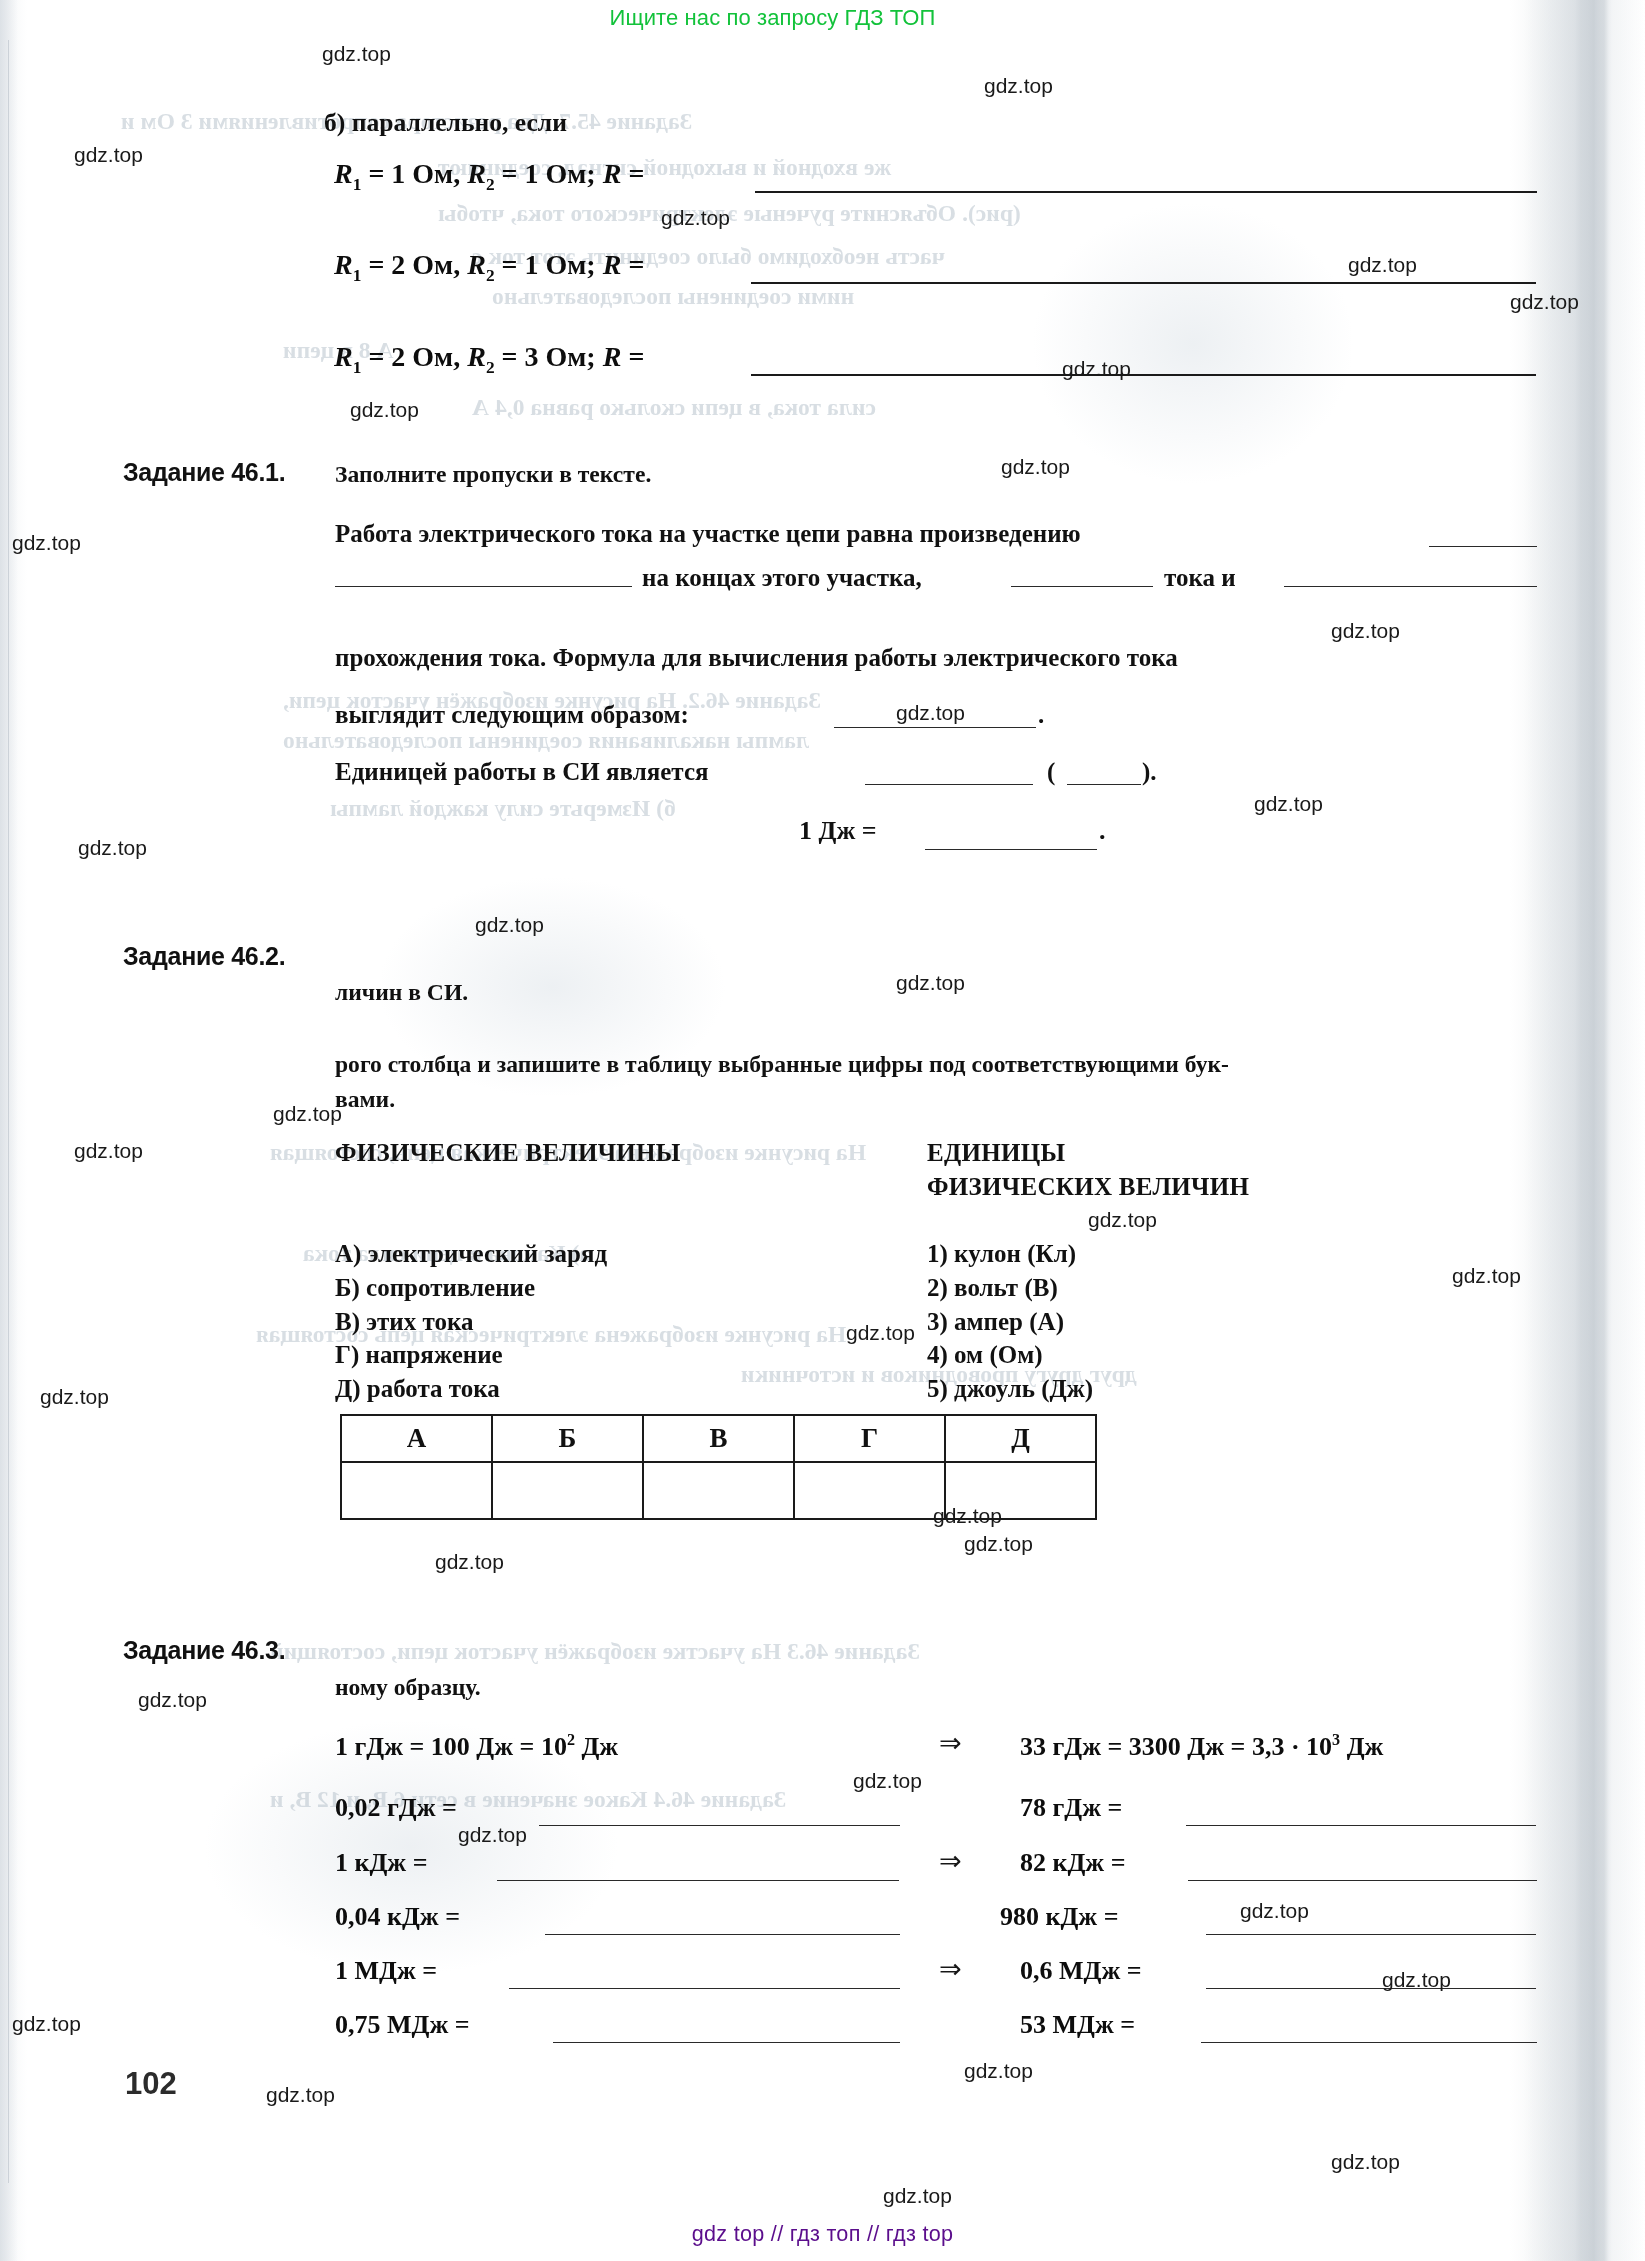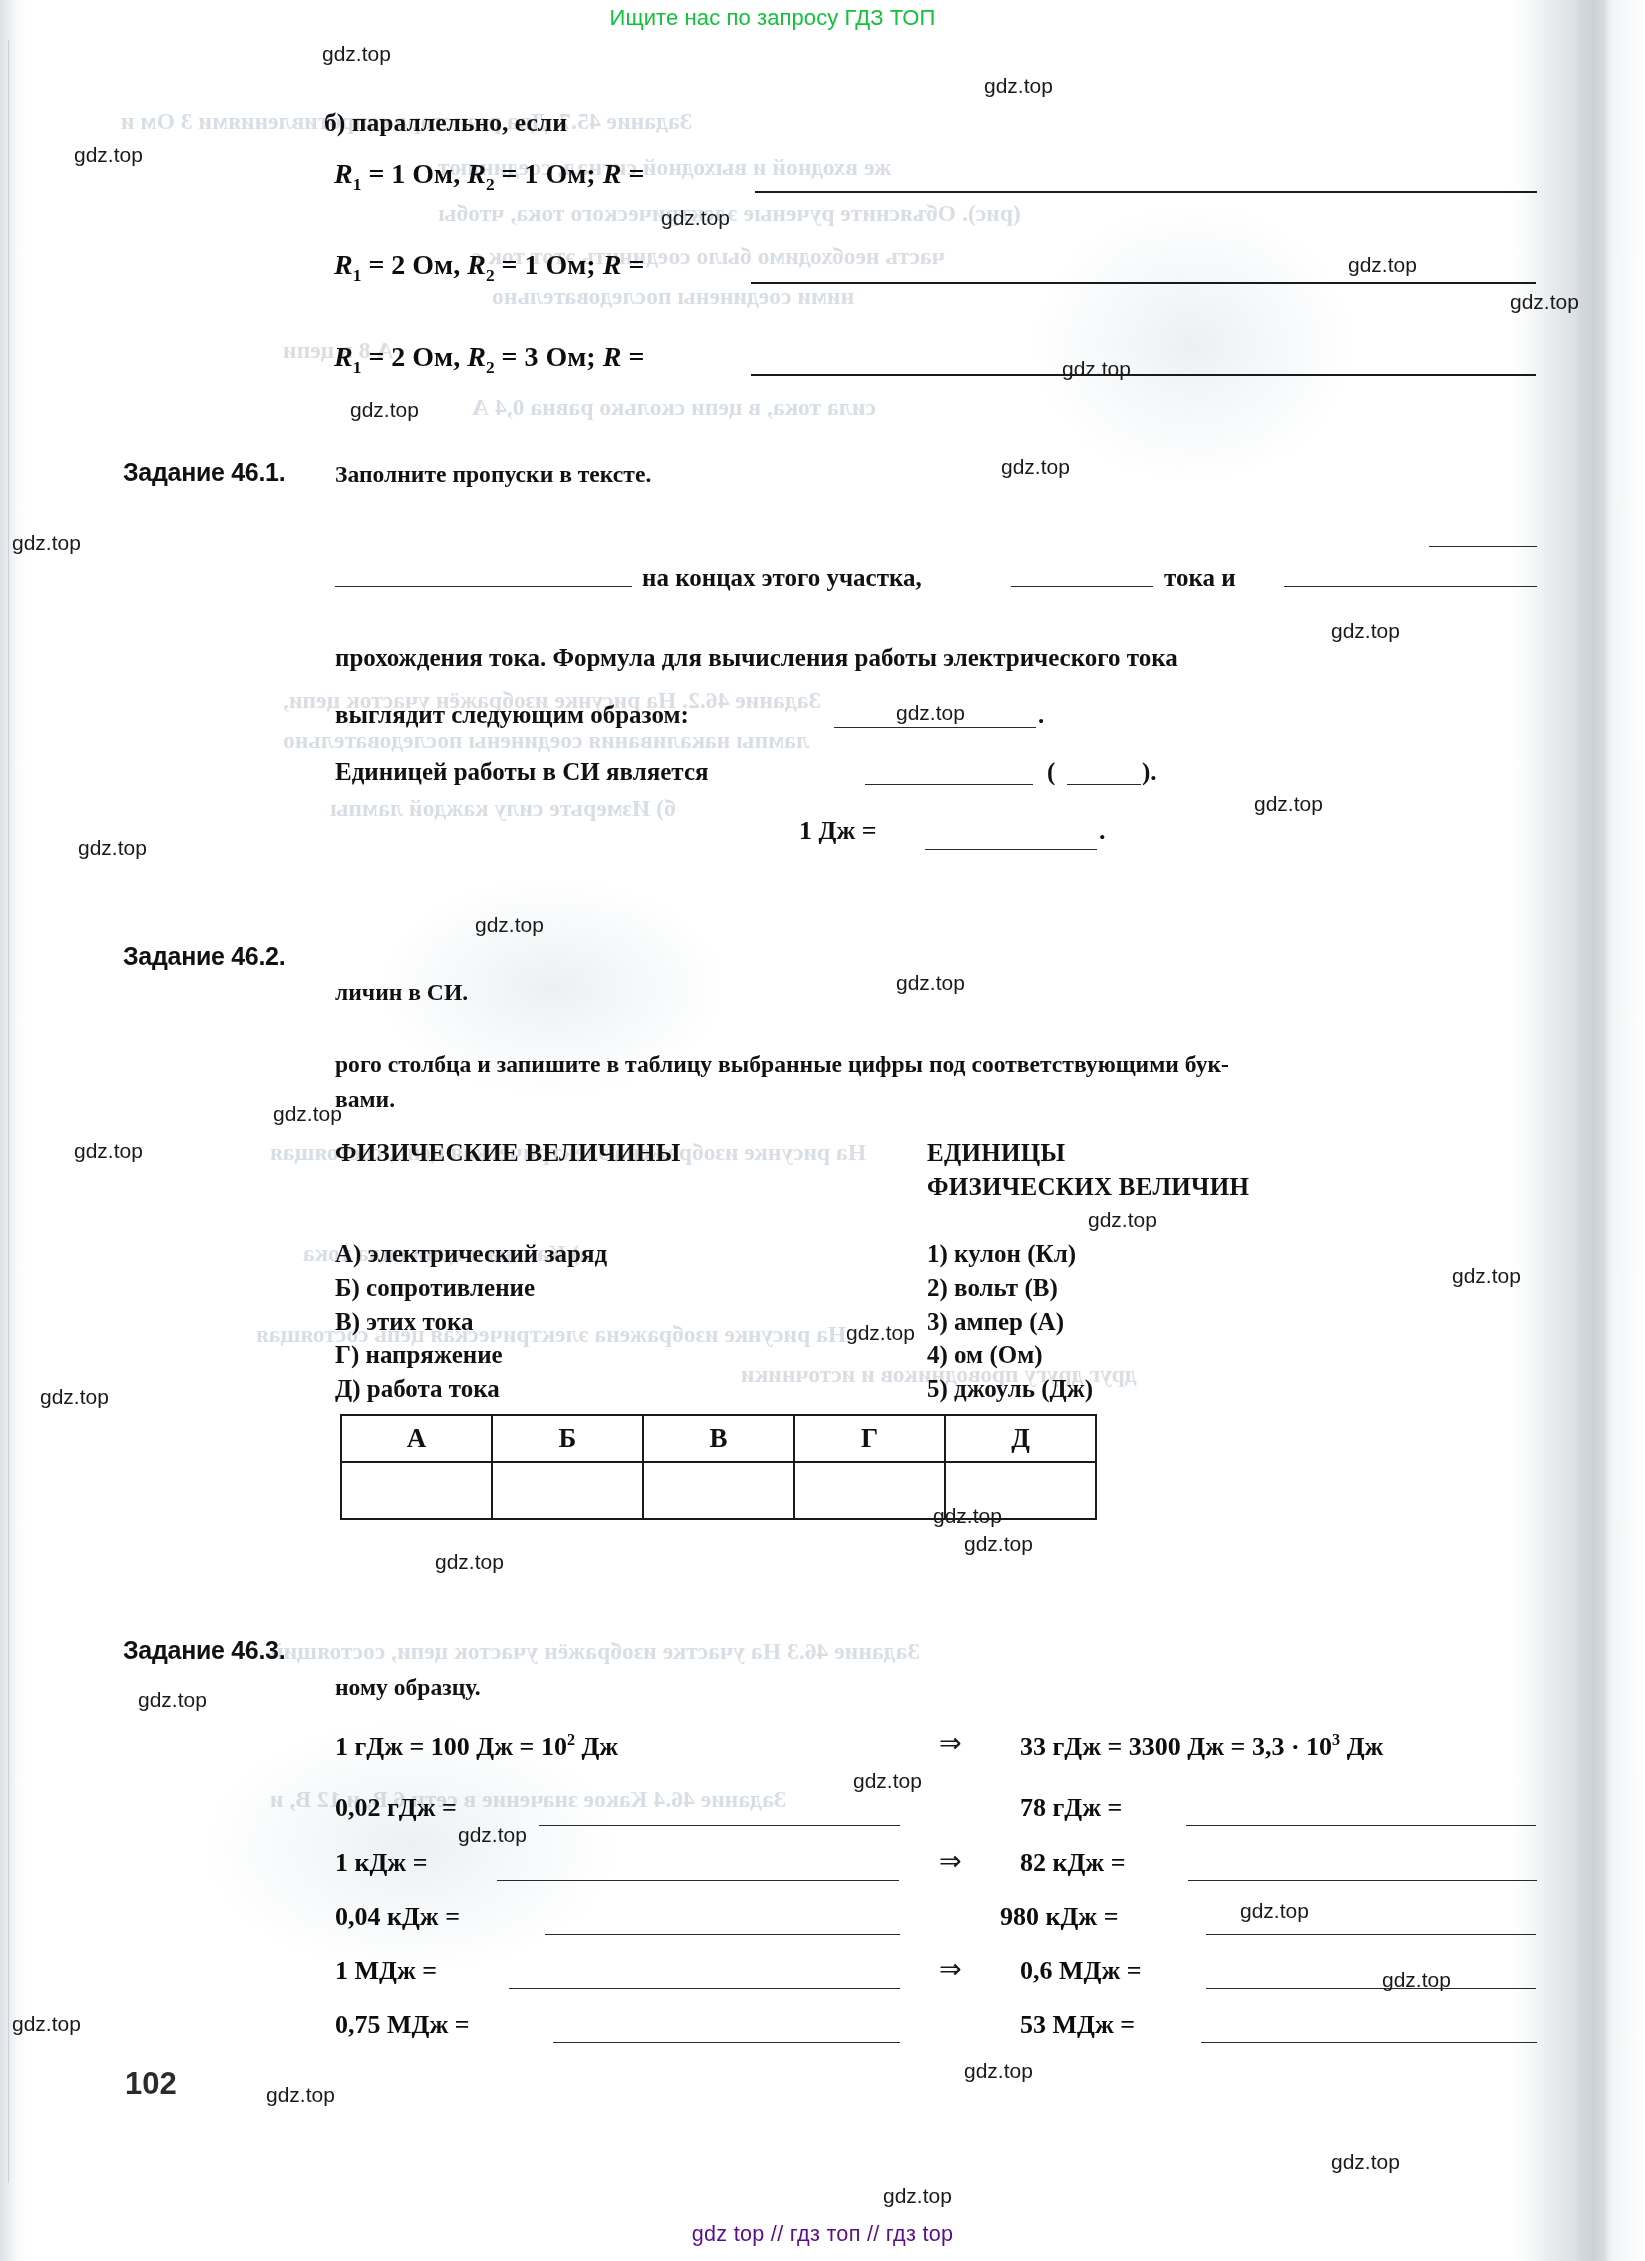--- a/index.html
+++ b/index.html
@@ -203,20 +203,21 @@
   <div class="rule" style="left:751px;top:282px;width:785px;"></div>
 
   <div class="eq" style="left:334px;top:341px;">
     <i>R</i><sub>1</sub> = 2 Ом, <i>R</i><sub>2</sub> = 3 Ом; <i>R</i> =
   </div>
   <div class="rule" style="left:751px;top:374px;width:785px;"></div>
 
   <div class="taskno" style="left:123px;top:458px;">Задание 46.1.</div>
   <div class="body-txt" style="left:335px;top:461px;font-size:23.6px;">Заполните пропуски в текстe.</div>
 
+  <div class="body-txt" style="left:335px;top:520px;font-size:25px;">Работа электрического тока на участке цепи равна произведению</div>
   <div class="rule thin" style="left:1429px;top:546px;width:108px;"></div>
 
   <div class="rule thin" style="left:335px;top:586px;width:297px;"></div>
   <div class="body-txt" style="left:642px;top:564px;font-size:25px;">на концах этого участка,</div>
   <div class="rule thin" style="left:1011px;top:586px;width:142px;"></div>
   <div class="body-txt" style="left:1164px;top:564px;font-size:25px;">тока и</div>
   <div class="rule thin" style="left:1284px;top:586px;width:253px;"></div>
 
   <div class="body-txt" style="left:335px;top:644px;font-size:25px;">прохождения тока. Формула для вычисления работы электрического тока</div>
 

